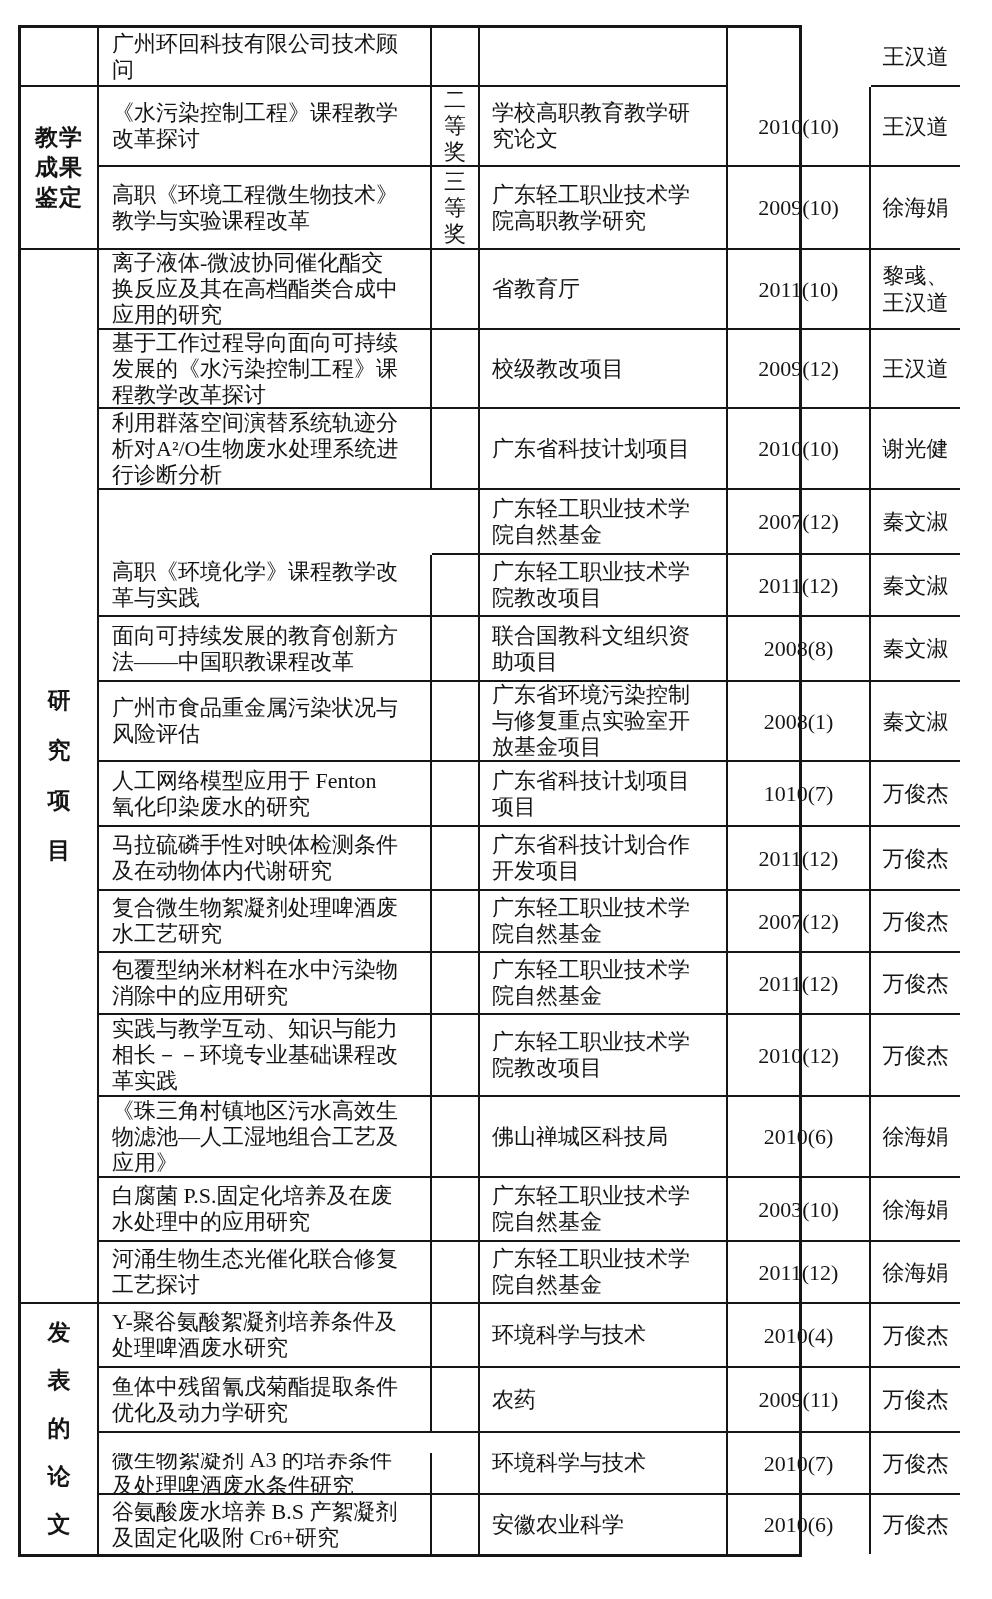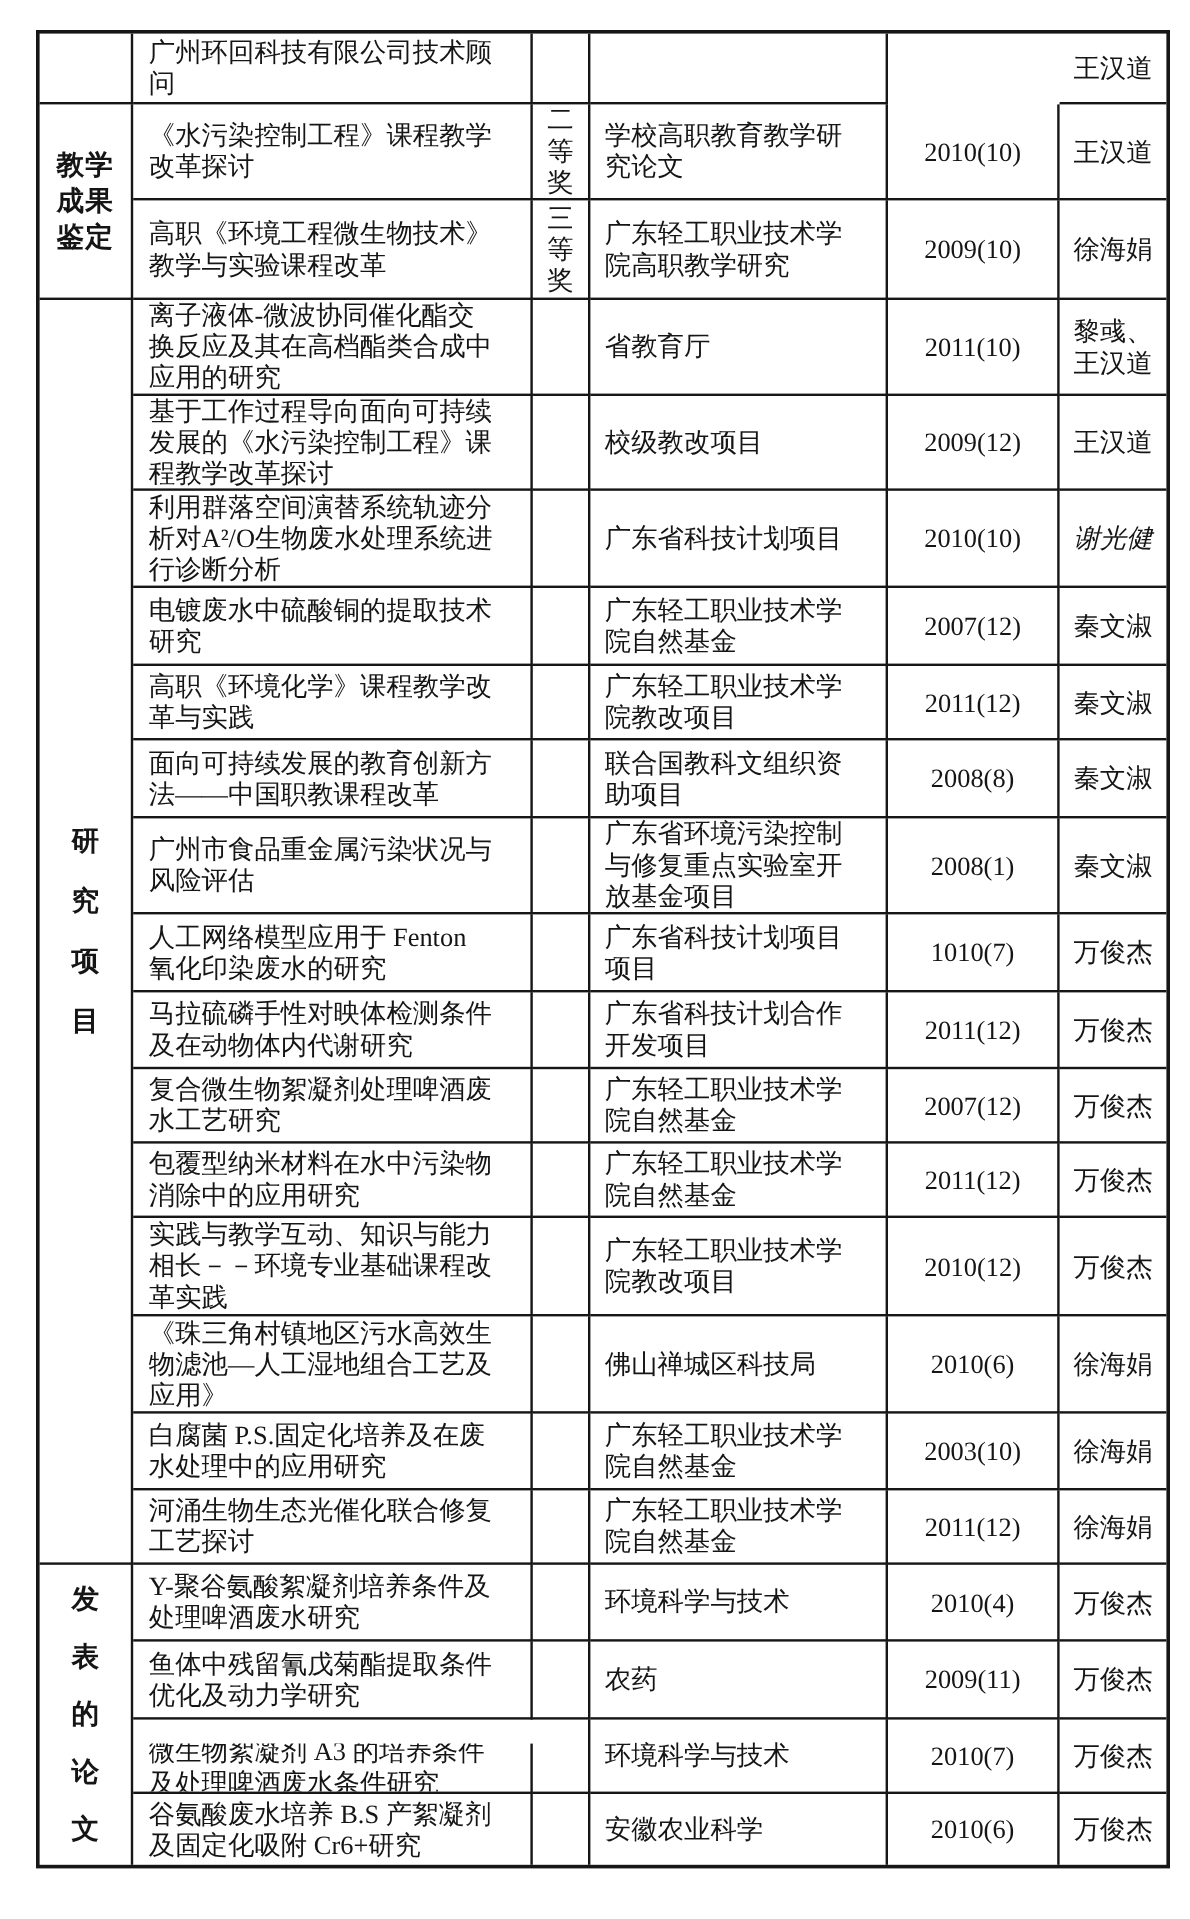--- a/index.html
+++ b/index.html
@@ -10,23 +10,23 @@
   .page {
     position: relative;
     width: 992px;
     height: 1599px;
     background: #ffffff;
     font-family: "Liberation Serif", "DejaVu Serif", serif;
     color: #151515;
   }
   .doc-table {
     position: absolute;
-    left: 30px;
+    left: 18px;
     top: 25px;
-    width: 945px;
+    width: 784px;
     height: 1532px;
     box-sizing: border-box;
     border: 3px solid #161616;
     display: grid;
     background: #ffffff;
   }
   .cell {
     box-sizing: border-box;
     border-right: 2px solid #161616;
     border-bottom: 2px solid #161616;
@@ -118,23 +118,21 @@
       <div class="cell award-cell" style="grid-area: 5 / 3 / span 1;"></div>
       <div class="cell org-cell" style="grid-area: 5 / 4 / span 1;">校级教改项目</div>
       <div class="cell year-cell" style="grid-area: 5 / 5 / span 1;">2009(12)</div>
       <div class="cell name-cell last-col" style="grid-area: 5 / 6 / span 1;">王汉道</div>
       <div class="cell title-cell" style="grid-area: 6 / 2 / span 1;">利用群落空间演替系统轨迹分
 析对A²/O生物废水处理系统进
 行诊断分析</div>
       <div class="cell award-cell" style="grid-area: 6 / 3 / span 1;"></div>
       <div class="cell org-cell" style="grid-area: 6 / 4 / span 1;">广东省科技计划项目</div>
       <div class="cell year-cell" style="grid-area: 6 / 5 / span 1;">2010(10)</div>
-      <div class="cell name-cell last-col" style="grid-area: 6 / 6 / span 1; font-style: italic;">谢光健</div>
-      <div class="cell title-cell" style="grid-area: 7 / 2 / span 1;">电镀废水中硫酸铜的提取技术
-研究</div>
+      <div class="cell name-cell last-col" style="grid-area: 6 / 6 / span 1;">谢光健</div>
       <div class="cell award-cell" style="grid-area: 7 / 3 / span 1;"></div>
       <div class="cell org-cell" style="grid-area: 7 / 4 / span 1;">广东轻工职业技术学
 院自然基金</div>
       <div class="cell year-cell" style="grid-area: 7 / 5 / span 1;">2007(12)</div>
       <div class="cell name-cell last-col" style="grid-area: 7 / 6 / span 1;">秦文淑</div>
       <div class="cell title-cell" style="grid-area: 8 / 2 / span 1;">高职《环境化学》课程教学改
 革与实践</div>
       <div class="cell award-cell" style="grid-area: 8 / 3 / span 1;"></div>
       <div class="cell org-cell" style="grid-area: 8 / 4 / span 1;">广东轻工职业技术学
 院教改项目</div>

